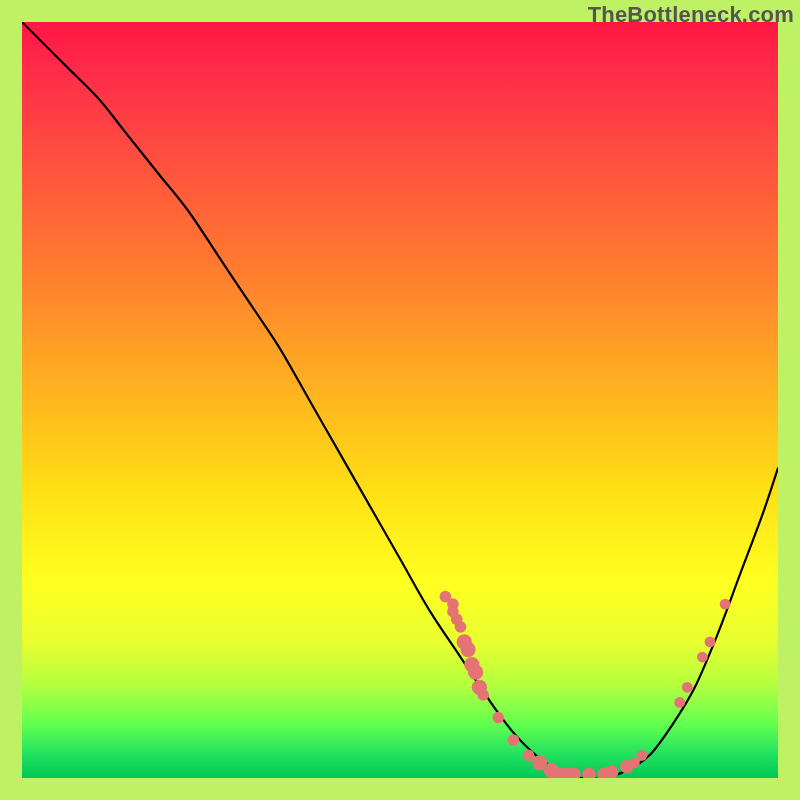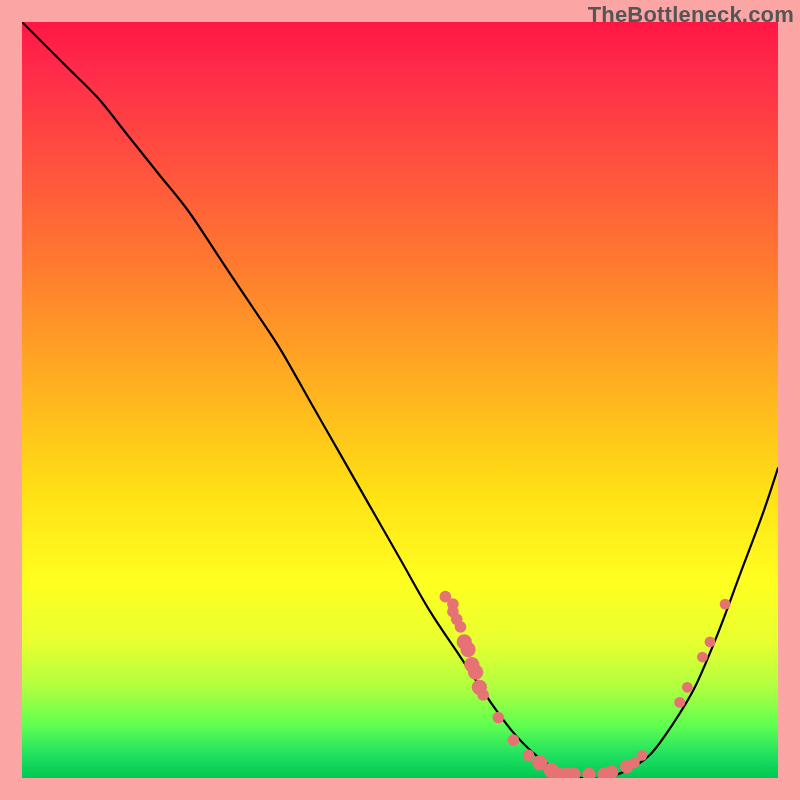--- a/index.html
+++ b/index.html
@@ -8,21 +8,21 @@
     width: 800px;
     height: 800px;
     background: #000;
     overflow: hidden;
     font-family: Arial, Helvetica, sans-serif;
   }
   .frame {
     position: absolute;
     left: 0; top: 0;
     width: 800px; height: 800px;
-    background: #fca5a5;
+    background: #bef264;
   }
   .plot-area {
     position: absolute;
     left: 22px;
     top: 22px;
     width: 756px;
     height: 756px;
     
     background: linear-gradient(to bottom,
       #ff1744 0%,

